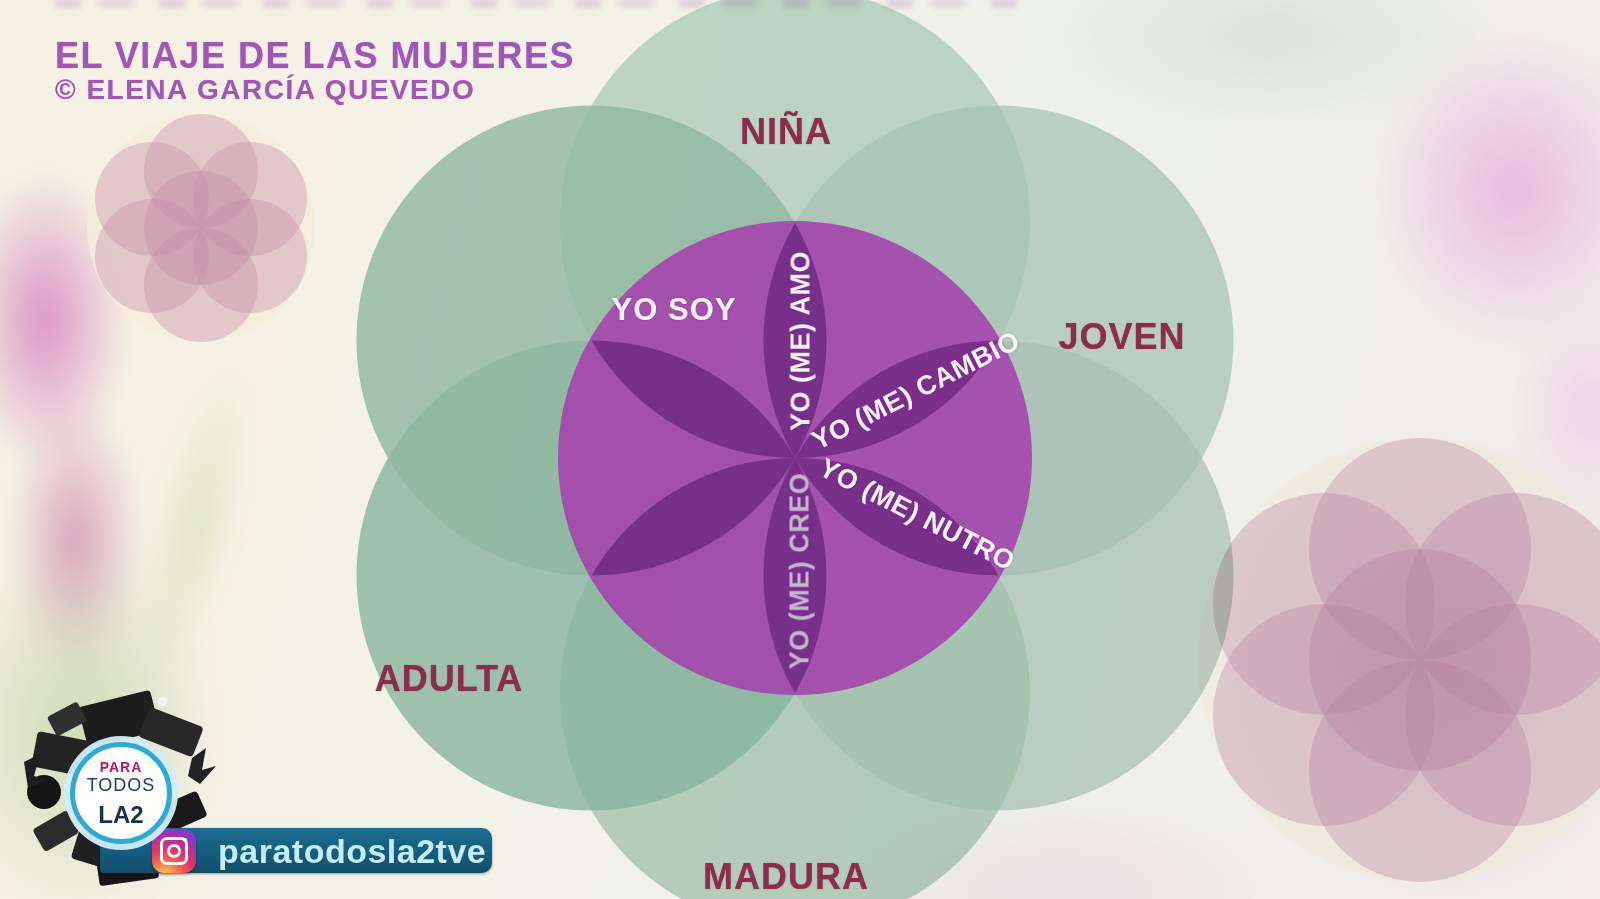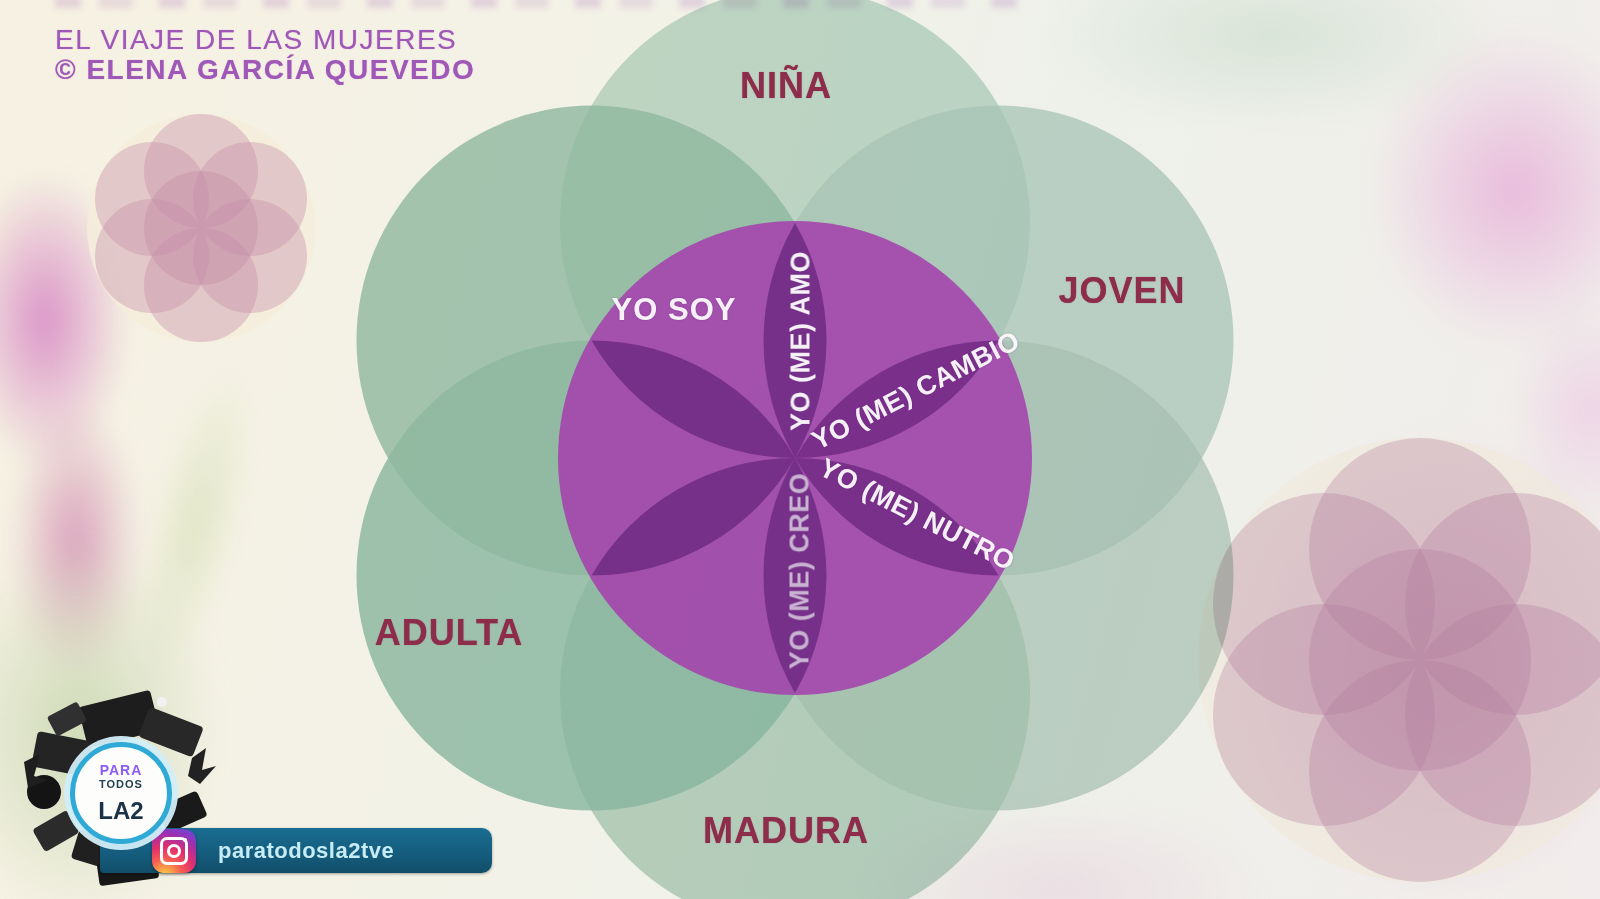--- a/index.html
+++ b/index.html
@@ -19,56 +19,56 @@
   .b-brpink{left:1230px;top:430px;width:420px;height:470px;background:radial-gradient(ellipse at center,rgba(220,175,210,.5),rgba(220,175,210,0) 72%);filter:blur(8px);}
   .b-topgreen{left:1040px;top:-60px;width:460px;height:190px;background:radial-gradient(ellipse at center,rgba(210,225,210,.8),rgba(210,225,210,0) 70%);filter:blur(8px);}
   .b-botpink{left:850px;top:800px;width:420px;height:180px;background:radial-gradient(ellipse at center,rgba(230,205,220,.5),rgba(230,205,220,0) 70%);filter:blur(10px);}
   .top-remnant{
     position:absolute;left:55px;top:-4px;width:980px;height:12px;opacity:.5;filter:blur(3px);
     background:repeating-linear-gradient(90deg,rgba(150,80,170,.4) 0 26px,rgba(150,80,170,0) 26px 44px,rgba(150,80,170,.3) 44px 78px,rgba(150,80,170,0) 78px 104px);
   }
   svg{position:absolute;left:0;top:0;}
   
   .hdr{position:absolute;left:55px;top:26px;color:#a058b8;}
-  .hdr .title{font-size:28px;font-weight:normal;letter-spacing:1.5px;line-height:1.0;text-shadow:0 0 1px rgba(160,88,184,.55);}
+  .hdr .title{font-size:36px;font-weight:bold;letter-spacing:1.5px;line-height:1.0;text-shadow:0 0 1px rgba(160,88,184,.55);margin-top:12px;}
   .hdr .credit{font-size:28px;font-weight:bold;letter-spacing:1.5px;margin-top:0;text-shadow:0 0 1px rgba(160,88,184,.5);}
   
-  .stg{position:absolute;transform:translate(-50%,-50%);color:#8e2c4c;font-weight:800;font-size:36px;letter-spacing:1px;white-space:nowrap;text-shadow:0 0 1px rgba(120,30,70,.6);}
+  .stg{position:absolute;transform:translate(-50%,-50%);color:#8e2c4c;font-weight:800;font-size:36px;letter-spacing:1px;white-space:nowrap;text-shadow:0 0 1px rgba(120,30,70,.6);margin-top:46px;}
   
   .phr{position:absolute;transform-origin:center;color:rgba(255,255,255,.93);font-weight:bold;white-space:nowrap;text-shadow:0 0 2px rgba(90,30,110,.35);}
   .phr-yosoy{left:674px;top:310px;font-size:31px;transform:translate(-50%,-50%);letter-spacing:1px;}
   .phr-amo{left:801px;top:341px;font-size:27px;transform:translate(-50%,-50%) rotate(-90deg);letter-spacing:.5px;}
   .phr-cambio{left:916px;top:391px;font-size:27px;transform:translate(-50%,-50%) rotate(-27deg);letter-spacing:.5px;}
   .phr-nutro{left:917px;top:515px;font-size:27px;transform:translate(-50%,-50%) rotate(27deg);letter-spacing:.5px;}
   .phr-creo{left:800px;top:571px;font-size:27px;transform:translate(-50%,-50%) rotate(-90deg);letter-spacing:.5px;color:rgba(224,214,230,.8);}
   
   .igbar{
     position:absolute;left:100px;top:828px;width:392px;height:45px;
     background:linear-gradient(180deg,#1a6d91 0%,#155d7e 55%,#114d69 100%);
     border-radius:4px 10px 10px 4px;box-shadow:0 1px 3px rgba(0,0,0,.35);
   }
   .igbar .handle{
     position:absolute;left:118px;top:50%;transform:translateY(-50%);
-    color:#c6ecf5;font-size:22px;font-weight:bold;letter-spacing:.5px;
+    color:#c6ecf5;font-size:34px;font-weight:bold;letter-spacing:.5px;
   }
   .ig-icon{
     position:absolute;left:152px;top:829px;width:44px;height:44px;border-radius:12px;
     background:radial-gradient(circle at 28% 110%,#fdd54b 0%,#fcb045 12%,#f75c54 32%,#e1306c 52%,#9b30b0 76%,#5b4fe9 100%);
     box-shadow:0 1px 3px rgba(0,0,0,.4);
   }
   .ig-icon .frame{position:absolute;left:8px;top:8px;width:22px;height:22px;border:3px solid #fff;border-radius:7px;}
   .ig-icon .lens{position:absolute;left:15px;top:15px;width:8px;height:8px;border:3px solid #fff;border-radius:50%;}
   .ig-icon .dot{position:absolute;right:9px;top:9px;width:4px;height:4px;background:#fff;border-radius:50%;}
   .logo-circle{
     position:absolute;left:70px;top:742px;width:92px;height:92px;border-radius:50%;
     background:#fdfdfc;border:5px solid #2fa9d6;box-shadow:0 0 0 6px rgba(210,238,248,.95),0 2px 5px rgba(0,0,0,.4);
     display:flex;flex-direction:column;align-items:center;justify-content:center;line-height:1;
   }
-  .logo-circle .l1{font-size:14px;font-weight:800;color:#8b5cf6;letter-spacing:1px;}
-  .logo-circle .l2{font-size:11px;font-weight:700;color:#23404f;letter-spacing:1px;margin-top:2px;}
+  .logo-circle .l1{font-size:14px;font-weight:800;color:#be185d;letter-spacing:1px;}
+  .logo-circle .l2{font-size:18px;font-weight:400;color:#23404f;letter-spacing:1px;margin-top:2px;}
   .logo-circle .l3{font-size:24px;font-weight:800;color:#1c3347;letter-spacing:0;margin-top:9px;}
 </style>
 </head>
 <body>
 
 <div class="stage">
 
   <div class="blob b-tulip1"></div>
   <div class="blob b-tulip2"></div>
   <div class="blob b-leaves"></div>

